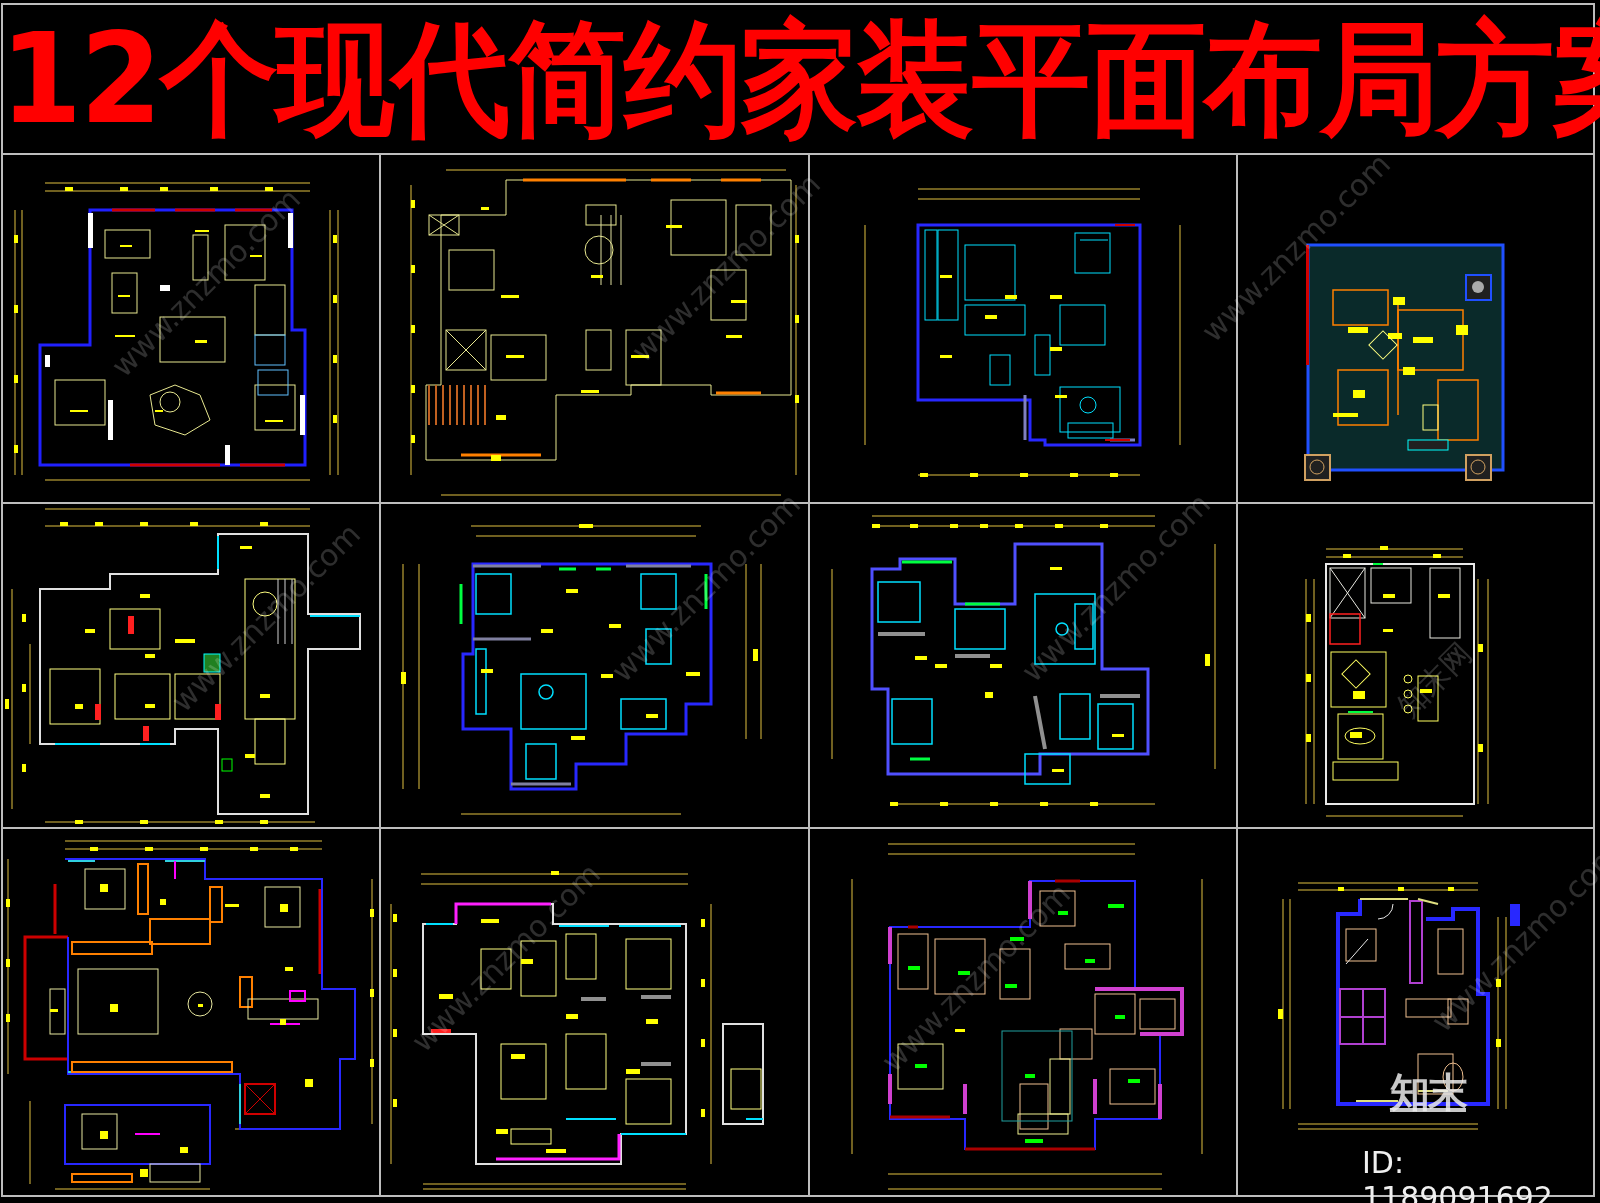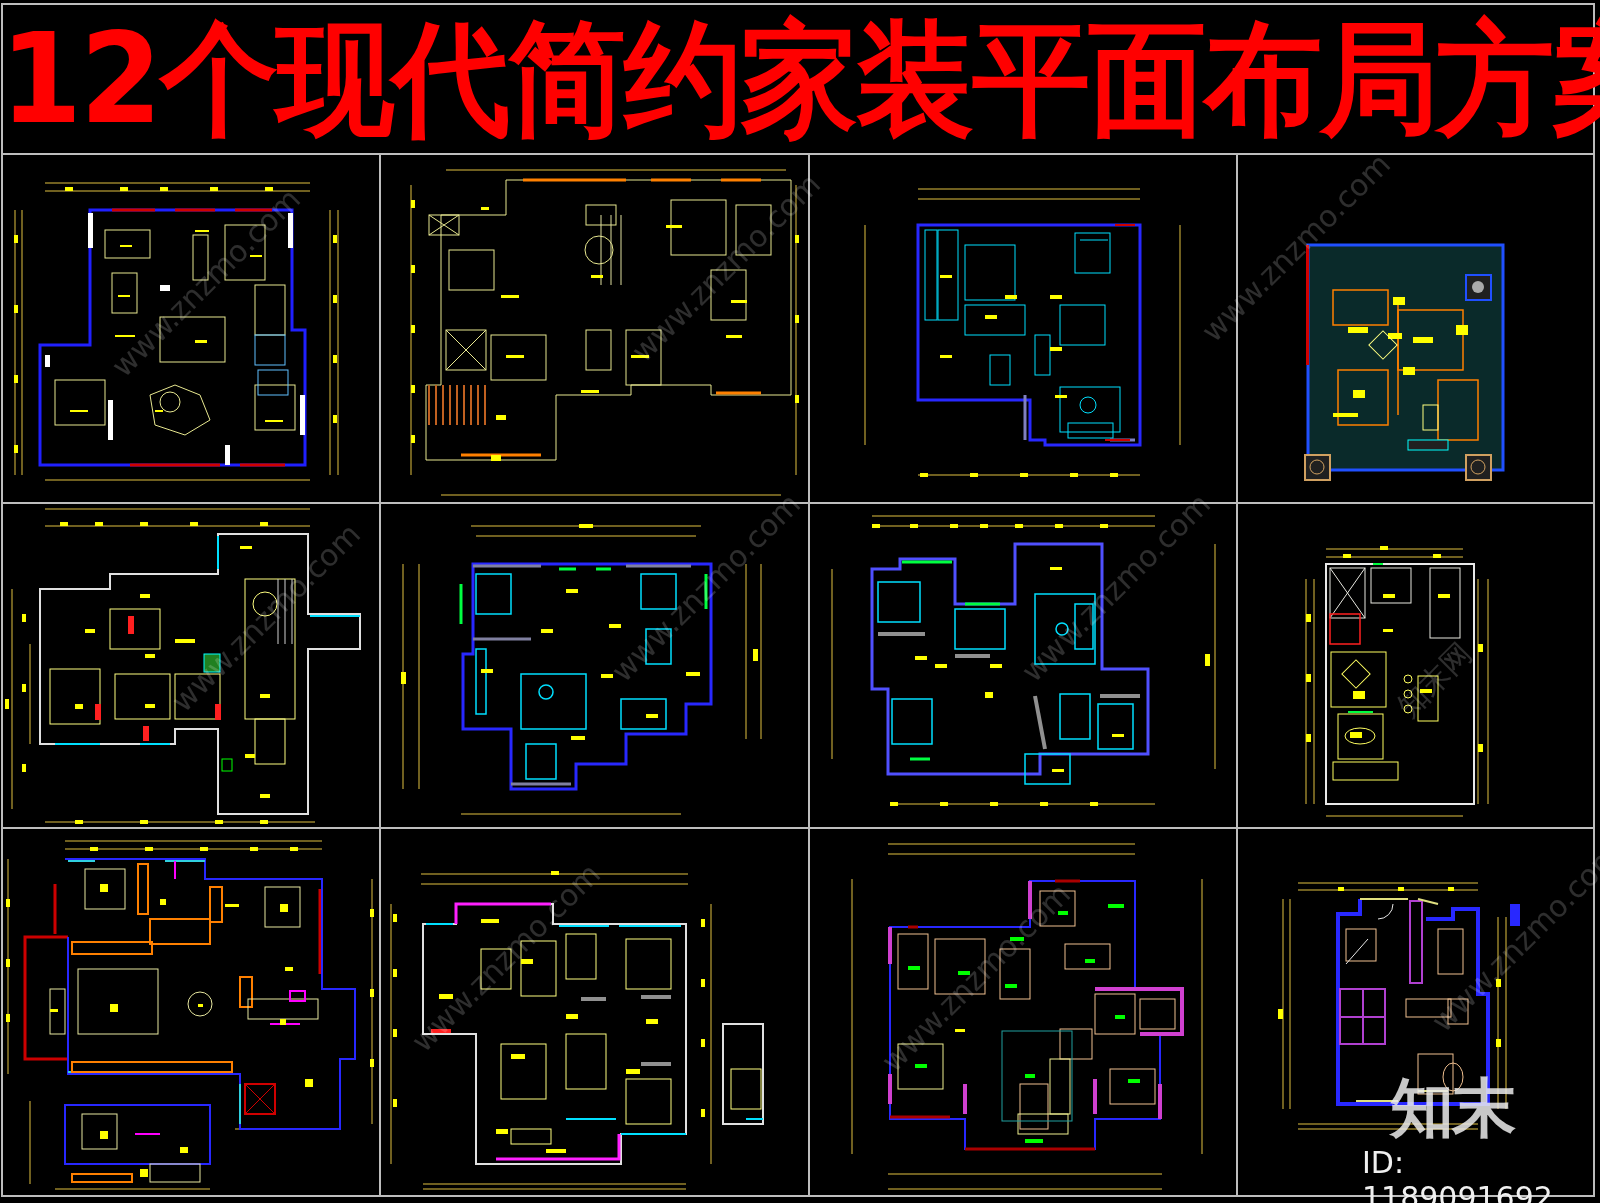--- a/index.html
+++ b/index.html
@@ -4,21 +4,21 @@
 <style>
   html,body{margin:0;padding:0;background:#000;}
   body{width:1600px;height:1203px;position:relative;overflow:hidden;font-family:"DejaVu Sans",sans-serif;}
   .frame{position:absolute;left:1px;top:3px;width:1594px;height:1194px;border:2px solid #bdbdbd;box-sizing:border-box;}
   .title{position:absolute;left:0;top:6px;width:1600px;height:146px;text-align:center;color:#ff0000;font-family:"DejaVu Sans",sans-serif;font-weight:bold;font-size:118px;line-height:146px;letter-spacing:-2px;transform:scaleY(1.05);white-space:nowrap;}
   .hline{position:absolute;left:2px;width:1592px;height:2px;background:#bdbdbd;}
   .vline{position:absolute;width:2px;background:#bdbdbd;}
   .panel{position:absolute;overflow:hidden;}
   .panel svg{position:absolute;left:0;top:0;}
   .watermark{position:absolute;color:rgba(255,255,255,0.18);font-size:30px;transform:rotate(-45deg);white-space:nowrap;pointer-events:none;}
-  .logo{position:absolute;left:1390px;top:1065px;color:rgba(235,235,235,0.85);font-size:64px;font-weight:bold;font-family:"DejaVu Sans",sans-serif;letter-spacing:-2px;}
+  .logo{position:absolute;left:1390px;top:1065px;color:rgba(235,235,235,0.85);font-size:40px;font-weight:bold;font-family:"DejaVu Sans",sans-serif;letter-spacing:-2px;text-decoration:underline;}
   .idtext{position:absolute;left:1362px;top:1145px;color:#f0f0f0;font-size:30px;font-family:"DejaVu Sans",sans-serif;}
 </style>
 </head>
 <body>
 
 <div class="frame"></div>
 <div class="title">12个现代简约家装平面布局方案图</div>
 
 <div class="hline" style="top:153px"></div>
 <div class="hline" style="top:502px"></div>

